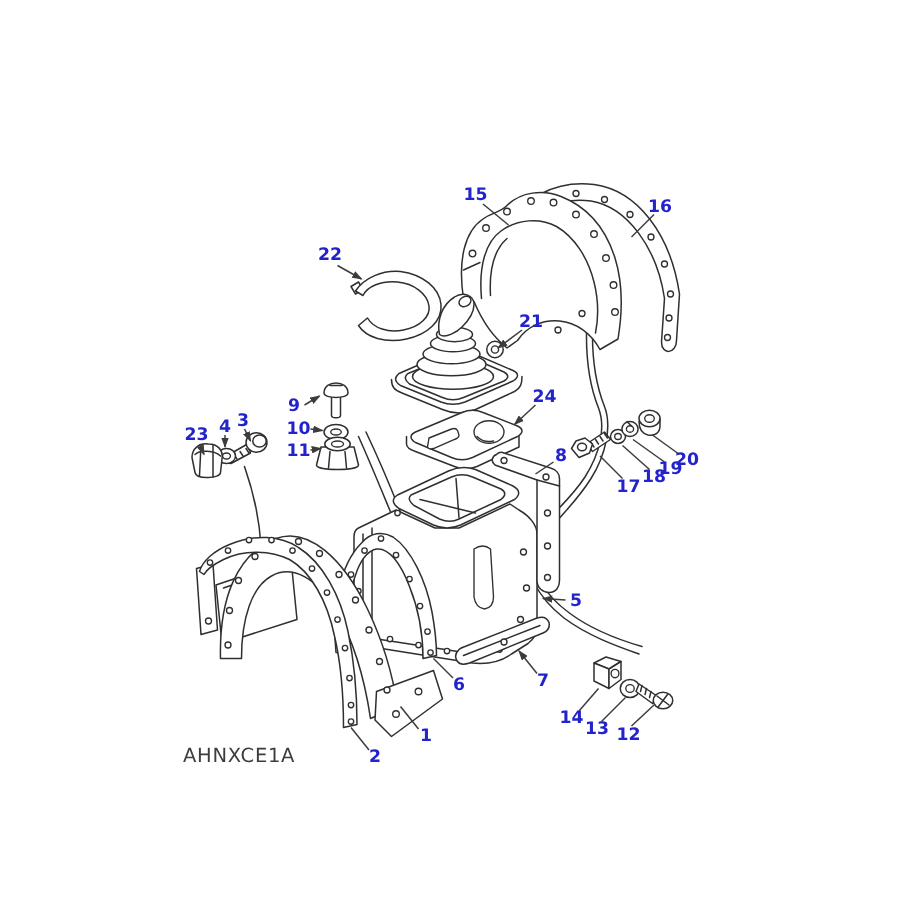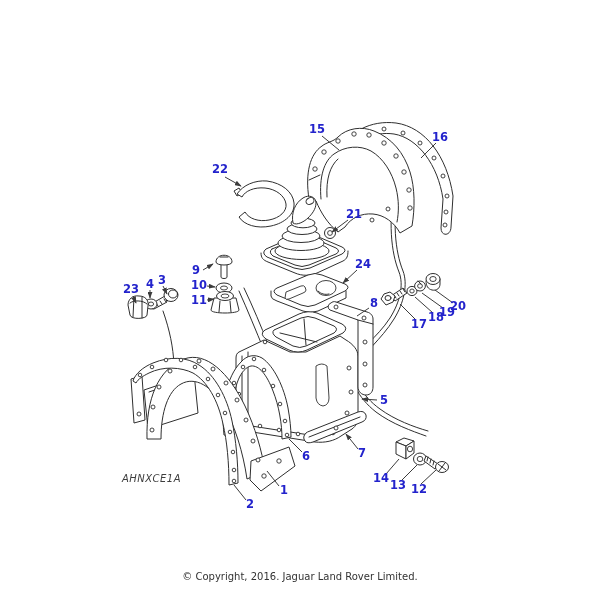--- a/index.html
+++ b/index.html
@@ -1,20 +1,20 @@
 <!DOCTYPE html>
 <html><head>
 <meta charset="utf-8">
 <style>
   html,body{margin:0;padding:0;background:#ffffff;}
   .canvas{position:relative;width:600px;height:600px;background:#ffffff;overflow:hidden;
           font-family:"DejaVu Sans","Liberation Sans",sans-serif;}
   .canvas svg{position:absolute;left:0;top:0;}
-  .figure-code{position:absolute;left:122px;top:473px;font-size:10px;color:#3d3d3d;
-               letter-spacing:0.5px;font-style:italic;}
+  .figure-code{position:absolute;left:122px;top:497px;font-size:13px;color:#3d3d3d;
+               letter-spacing:0.5px;}
   .copyright{position:absolute;left:0;right:0;top:571px;text-align:center;font-size:10px;
              color:#333333;}
   .part{fill:#ffffff;stroke:#2f2f2f;stroke-width:1;stroke-linejoin:round;}
   .ln{fill:none;stroke:#2f2f2f;stroke-width:1;stroke-linejoin:round;stroke-linecap:round;}
   .hole{fill:#ffffff;stroke:#2f2f2f;stroke-width:0.9;}
   .callout-text{font-weight:bold;font-size:11.5px;}
 </style>
 </head>
 <body>
 
@@ -308,14 +308,13 @@
         <line x1="225" y1="177" x2="241" y2="186" stroke="#3c3c3c" stroke-width="1" marker-end="url(#arw)"></line>
         <text x="220" y="173" text-anchor="middle" fill="#2323cc" class="callout-text">22</text>
         <line x1="133" y1="296" x2="136" y2="303" stroke="#3c3c3c" stroke-width="1" marker-end="url(#arw)"></line>
         <text x="131" y="293" text-anchor="middle" fill="#2323cc" class="callout-text">23</text>
         <line x1="357" y1="270" x2="343" y2="283" stroke="#3c3c3c" stroke-width="1" marker-end="url(#arw)"></line>
         <text x="363" y="268" text-anchor="middle" fill="#2323cc" class="callout-text">24</text>
       </g>
   </svg>
 
   <div class="figure-code">AHNXCE1A</div>
-  <div class="copyright">© Copyright, 2016. Jaguar Land Rover Limited.</div>
 </div>
 
 </body></html>

